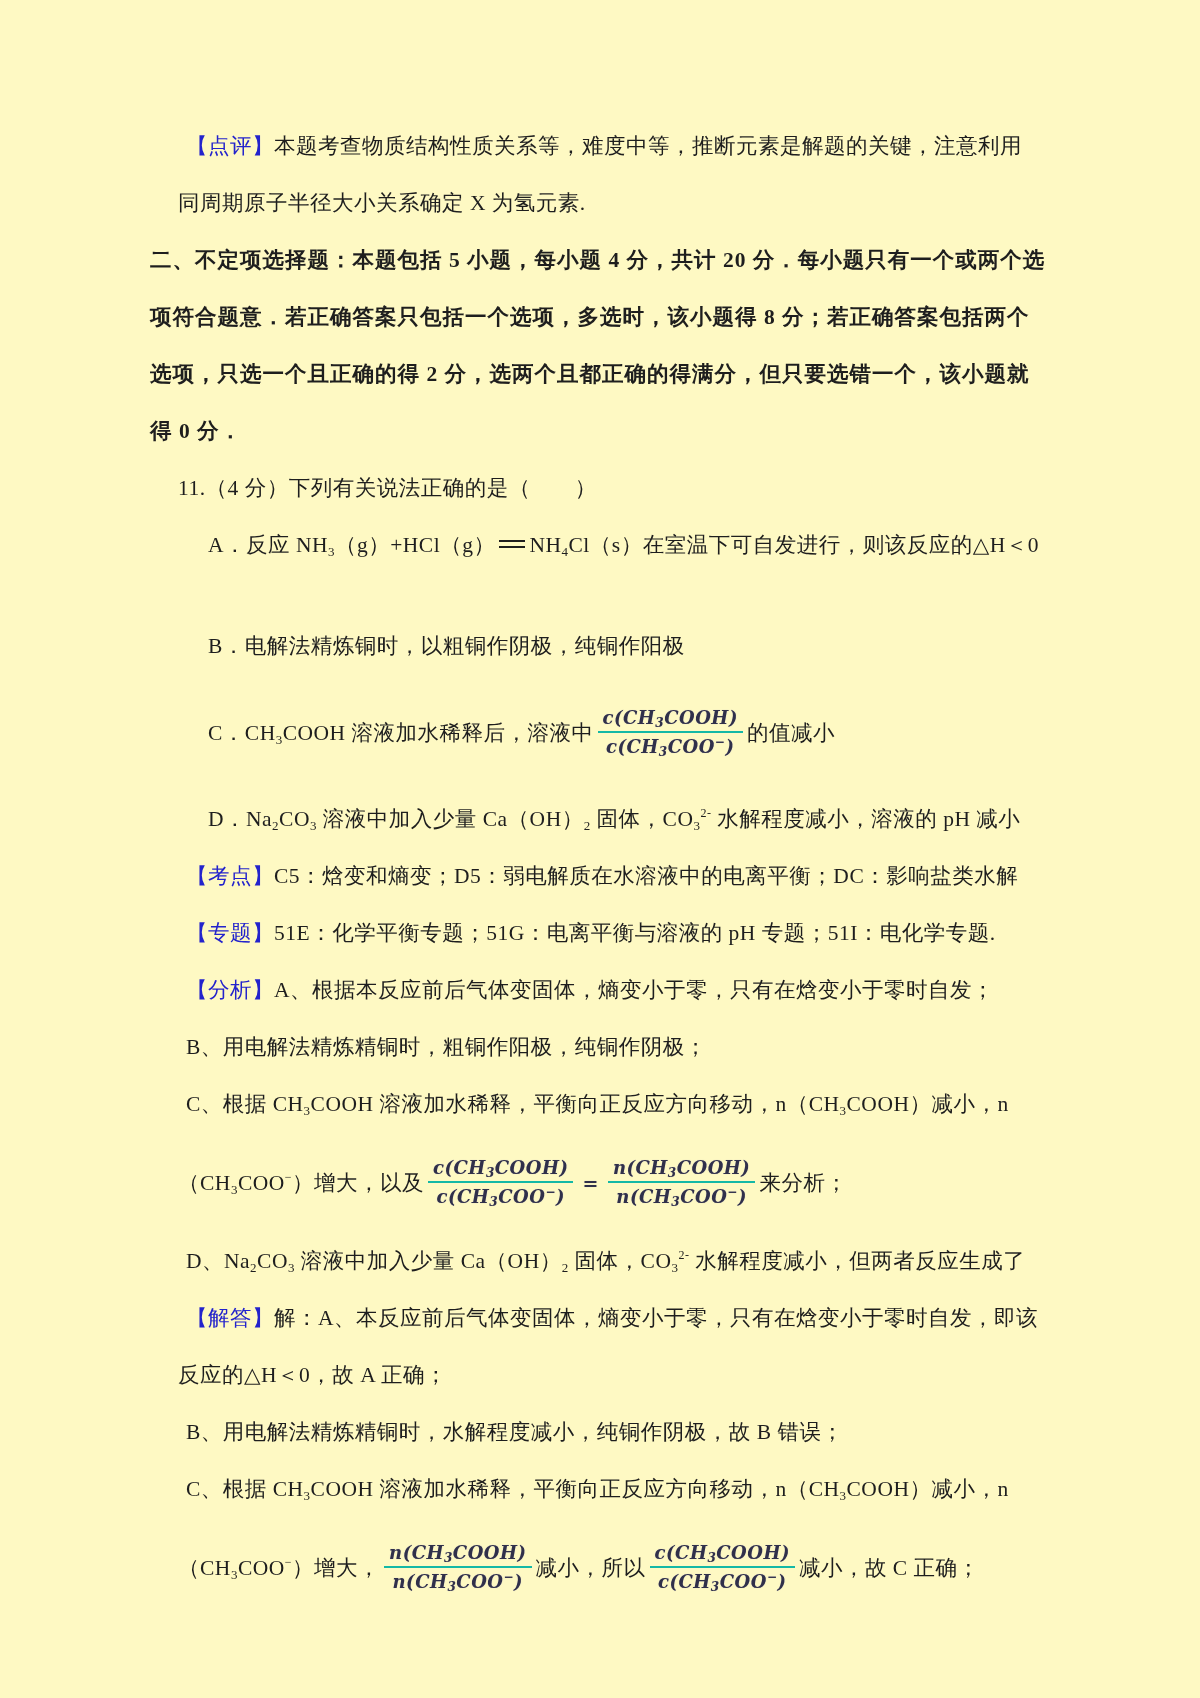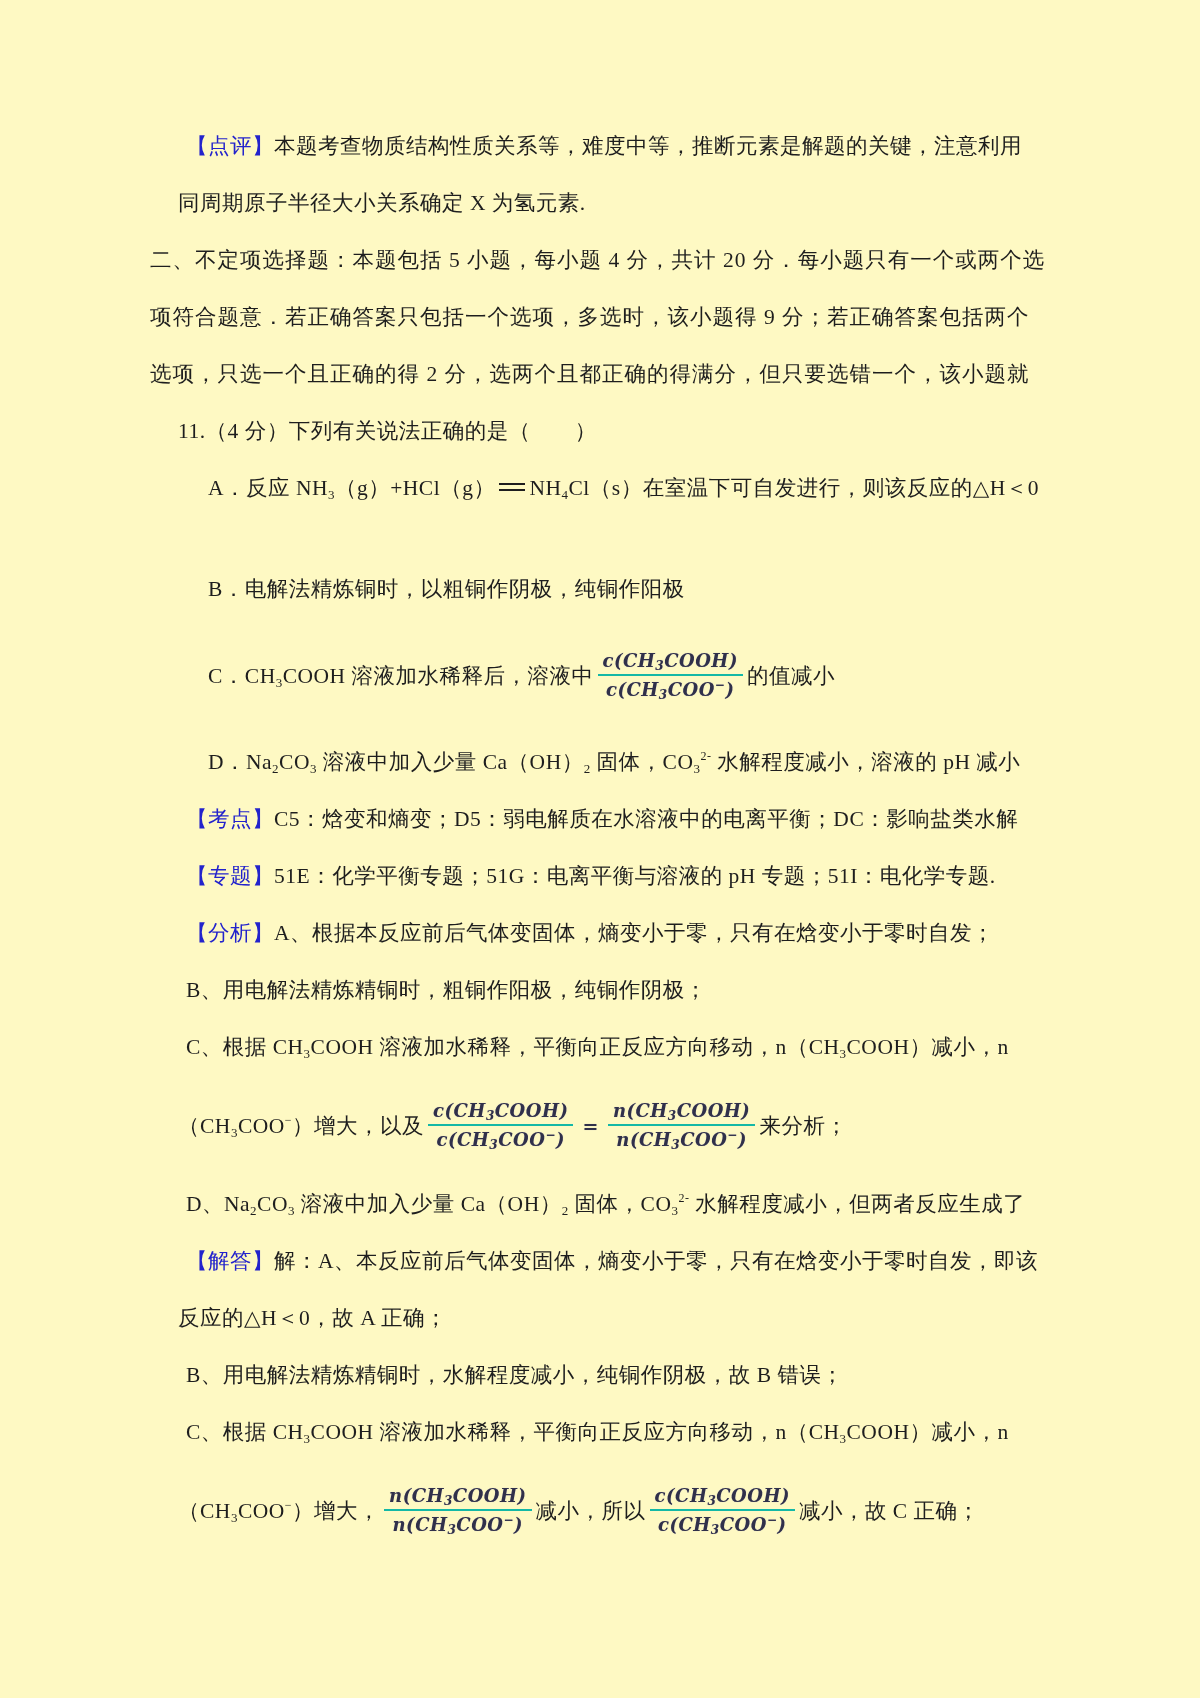--- a/index.html
+++ b/index.html
@@ -13,21 +13,21 @@
     color:#1e1e1e;
     overflow:hidden;
   }
   .line{
     font-size:21.5px;
     line-height:57px;
     min-height:57px;
     white-space:nowrap;
     letter-spacing:0.5px;
   }
-  .bold .line, .line.bold{font-weight:400;letter-spacing:1px;}
+  .bold .line, .line.bold{font-weight:700;letter-spacing:1px;}
   .ind-body{padding-left:28px;}
   .ind-label{padding-left:36px;}
   .ind-opt{padding-left:58px;}
   .gap-blank{margin-top:44px;}
   .gap-sm{margin-top:8px;}
   .tall{line-height:100px;min-height:100px;}
   .lbl{color:#2323cc;}
   sub{font-size:13px;vertical-align:-4px;line-height:0;}
   sup{font-size:12px;vertical-align:9px;line-height:0;}
   
@@ -59,22 +59,23 @@
 
 <div class="page">
 
   <div>
     <div class="line ind-label"><span class="lbl">【点评】</span><span>本题考查物质结构性质关系等，难度中等，推断元素是解题的关键，注意利用</span></div>
     <div class="line ind-body"><span>同周期原子半径大小关系确定 X 为氢元素.</span></div>
   </div>
 
   <div class="bold">
     <div class="line"><span>二、不定项选择题：本题包括 5 小题，每小题 4 分，共计 20 分．每小题只有一个或两个选</span></div>
-    <div class="line"><span>项符合题意．若正确答案只包括一个选项，多选时，该小题得 9 分；若正确答案包括两个</span></div>
+    <div class="line"><span>项符合题意．若正确答案只包括一个选项，多选时，该小题得 8 分；若正确答案包括两个</span></div>
     <div class="line"><span>选项，只选一个且正确的得 2 分，选两个且都正确的得满分，但只要选错一个，该小题就</span></div>
+    <div class="line"><span>得 0 分．</span></div>
   </div>
 
   <div>
     <div class="line ind-body"><span>11.（4 分）下列有关说法正确的是（　　）</span></div>
     <div class="line ind-opt"><span>A．反应 NH</span><sub>3</sub><span>（g）+HCl（g）</span><span class="rxneq"></span><span>NH</span><sub>4</sub><span>Cl（s）在室温下可自发进行，则该反应的△H＜0</span></div>
     <div class="line ind-opt gap-blank"><span>B．电解法精炼铜时，以粗铜作阴极，纯铜作阳极</span></div>
     <div class="line ind-opt tall gap-sm"><span>C．CH</span><sub>3</sub><span>COOH 溶液加水稀释后，溶液中</span><span class="frac"><span class="num"><span>c(CH</span><sub>3</sub><span>COOH)</span></span><span class="den"><span>c(CH</span><sub>3</sub><span>COO</span><sup>−</sup><span>)</span></span></span><span>的值减小</span></div>
     <div class="line ind-opt gap-sm"><span>D．Na</span><sub>2</sub><span>CO</span><sub>3</sub><span> 溶液中加入少量 Ca（OH）</span><sub>2</sub><span> 固体，CO</span><sub>3</sub><sup>2-</sup><span> 水解程度减小，溶液的 pH 减小</span></div>
   </div>
 

